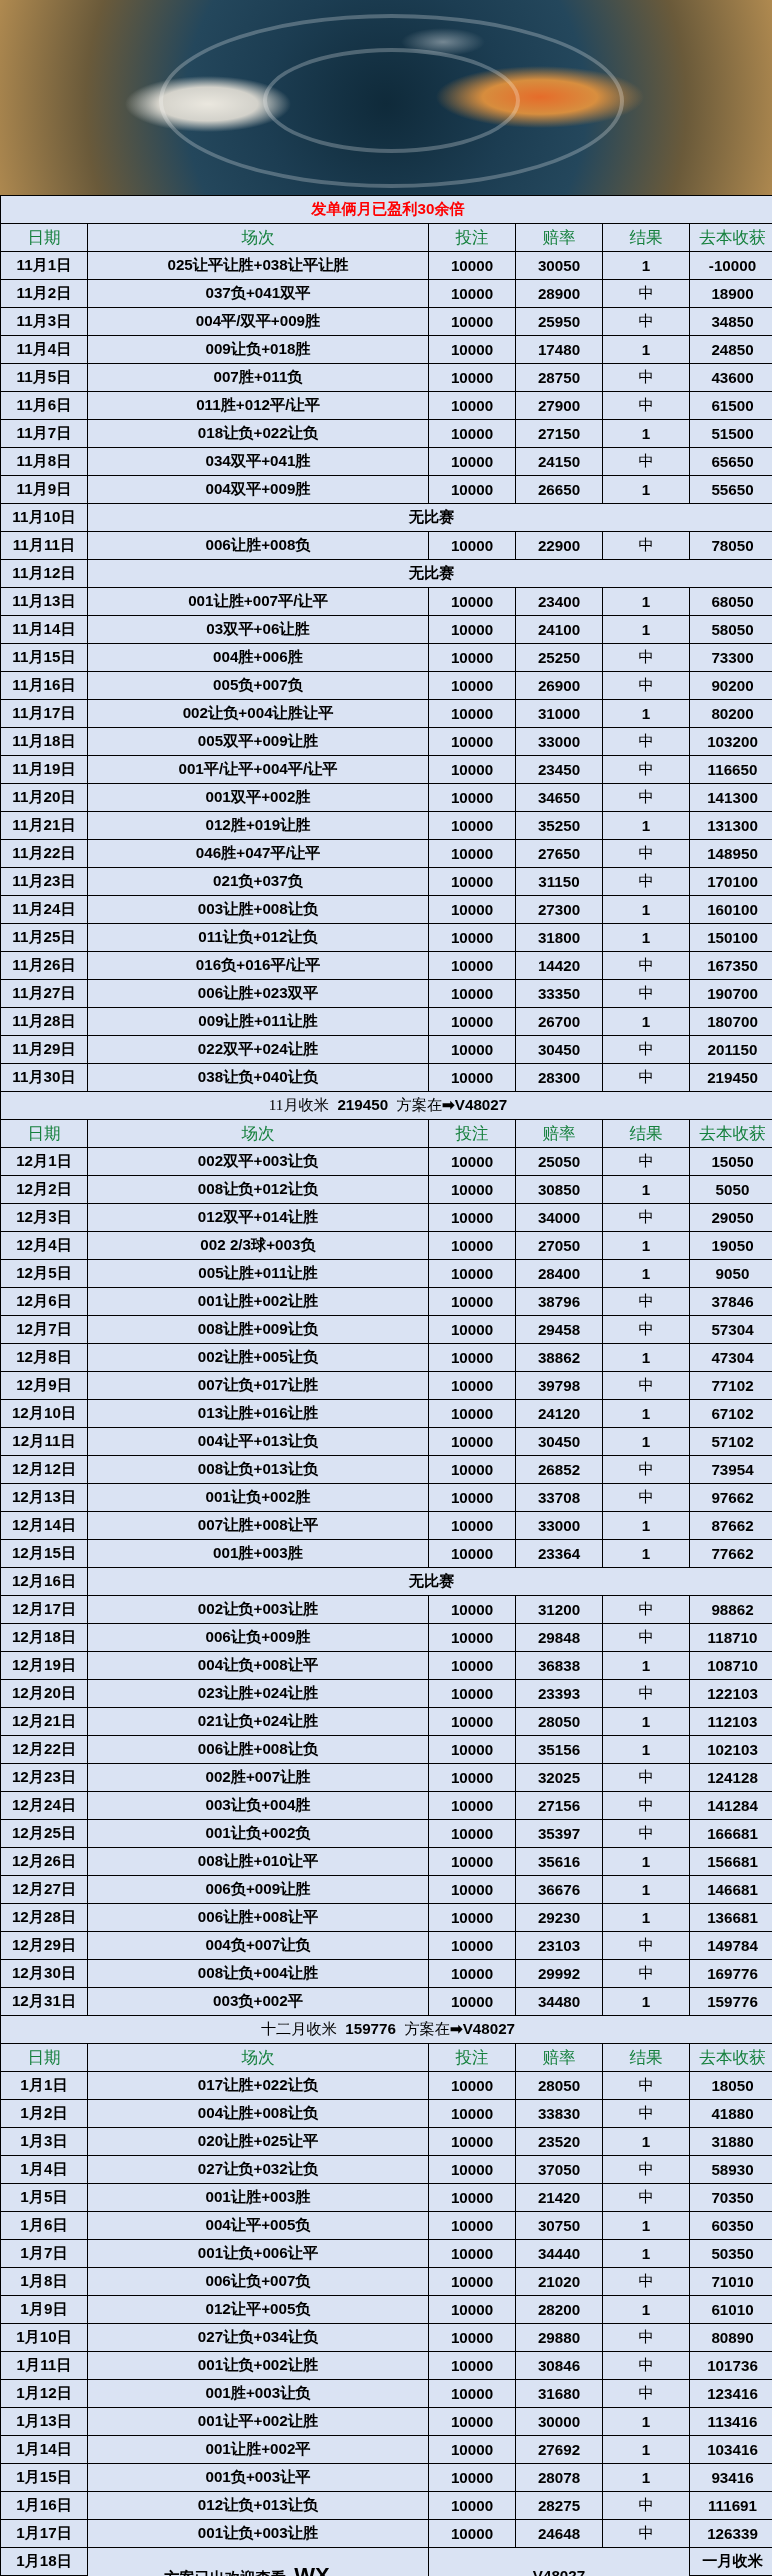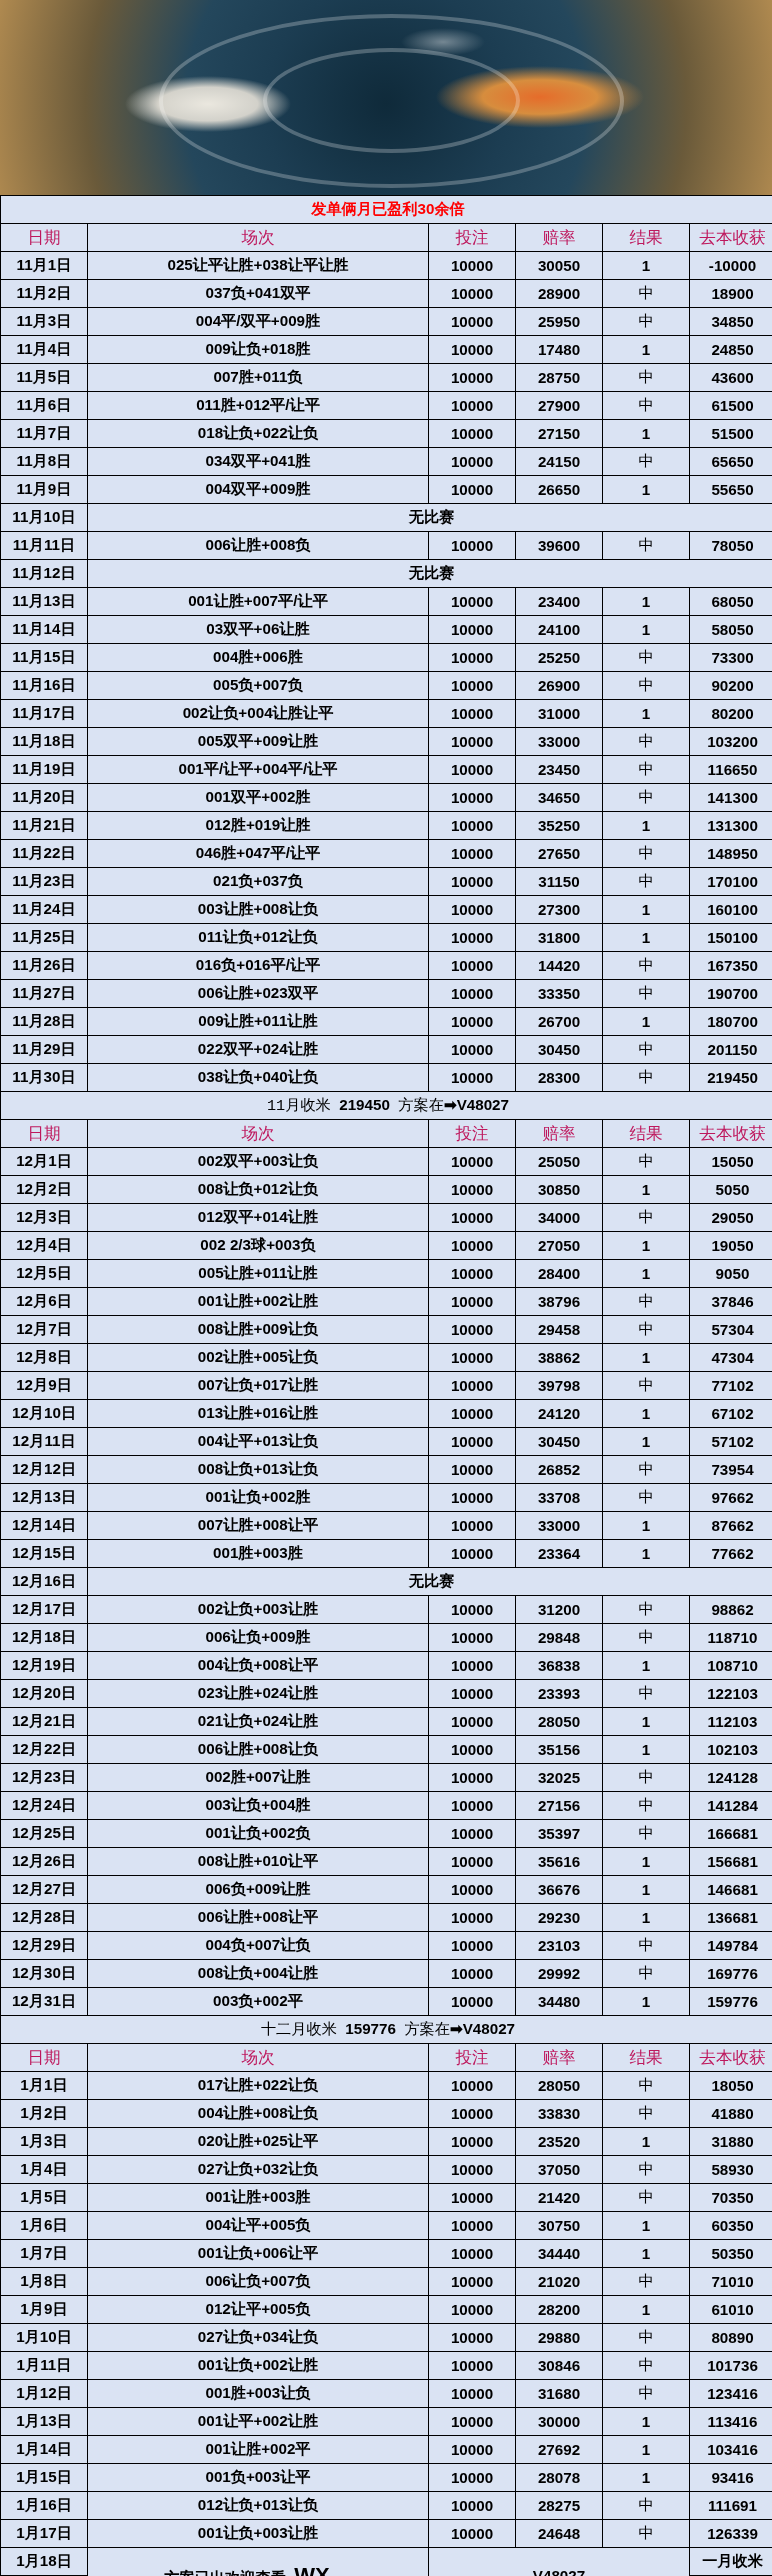--- a/index.html
+++ b/index.html
@@ -12,25 +12,25 @@
       radial-gradient(circle at 386px 104px, #0f2a3a 0%, #1c3d52 30%, #24475c 50%, #6a5a3a 75%, #b08a50 100%);
   }
   .hero .swirl { position:absolute; border-radius:50%; border:4.2px solid rgba(255,255,255,0.25); }
   table.sheet { border-collapse:collapse; width:773px; table-layout:fixed; background:#dae3f3; }
   table.sheet td { border:0.7px solid #000; height:27px; padding:0; text-align:center; vertical-align:middle;
     font-family:"Liberation Sans", sans-serif; font-weight:bold; font-size:15.2px; color:#000; white-space:nowrap; overflow:hidden; }
   .red td { color:#ff0000; }
   .gray td { color:#44546a;margin-left:22px; }
   .red td.res { font-family:"Liberation Serif", serif; font-weight:normal; }
   td.title { color:#ff0000 !important; font-family:"Liberation Serif", serif; font-weight:normal; font-size:15.2px; }
-  tr.hdr td { color:#be185d; font-family:"Liberation Serif", serif; font-weight:normal; font-size:16.6px; }
+  tr.hdr td { color:#15803d; font-family:"Liberation Serif", serif; font-weight:normal; font-size:16.6px; }
   td.nomatch { color:#ff0000; font-family:"Liberation Serif", serif; font-weight:normal; }
   td.nomatch.black { color:#000; }
   td.summary { color:#ff0000; font-size:15.2px; }
-  td.summary .s-txt { font-family:Liberation Mono, monospace; font-weight:normal; }
+  td.summary .s-txt { font-family:Liberation Serif, serif; font-weight:normal; }
   td.foot-msg { color:#ff0000; font-family:"Liberation Serif", serif; font-weight:normal; font-size:23.5px; }
   td.foot-msg .wx { font-family:"Liberation Sans", sans-serif; font-weight:bold; font-size:22px; }
   td.foot-code { color:#ff0000; font-size:50px; font-weight:bold; }
   td.foot-side { color:#ff0000; font-family:"Liberation Serif", serif; font-weight:normal; font-size:15.2px; }
 </style>
 </head>
 <body>
 
 <div class="hero">
   <div class="swirl" style="left:159px;top:14px;width:457px;height:166px;"></div>
@@ -131,21 +131,21 @@
         <td>55650</td>
       </tr>
       <tr class="red">
         <td>11月10日</td>
         <td class="nomatch" colspan="5">无比赛</td>
       </tr>
       <tr class="red">
         <td>11月11日</td>
         <td>006让胜+008负</td>
         <td>10000</td>
-        <td>39600</td>
+        <td>22900</td>
         <td class="res">中</td>
         <td>78050</td>
       </tr>
       <tr class="red">
         <td>11月12日</td>
         <td class="nomatch" colspan="5">无比赛</td>
       </tr>
       <tr class="black">
         <td>11月13日</td>
         <td>001让胜+007平/让平</td>

